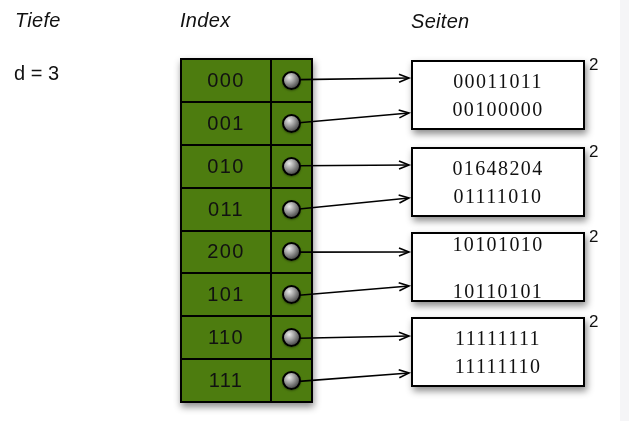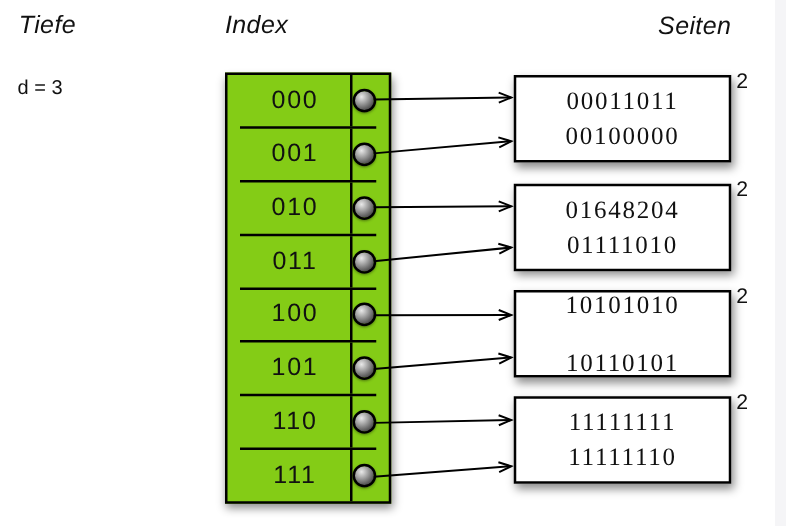--- a/index.html
+++ b/index.html
@@ -9,31 +9,30 @@
   }
   .edge-strip{
     position:absolute;top:0;right:0;width:9px;height:421px;background:#f5f5f7;
   }
   .hdr{
     position:absolute;top:9px;font-size:20px;font-style:italic;font-weight:500;
     letter-spacing:0.3px;white-space:nowrap;
   }
   .hdr-tiefe{left:15px;}
   .hdr-index{left:180px;width:133px;}
-  .hdr-seiten{left:411px;width:174px;text-align:right;top:10px;}
+  .hdr-seiten{left:411px;width:174px;text-align:left;top:10px;}
   .depth-value{
-    position:absolute;left:14px;top:62px;font-size:16px;white-space:nowrap;
+    position:absolute;left:14px;top:62px;font-size:20px;white-space:nowrap;
   }
   
   .index-table{
     position:absolute;left:180px;top:58px;width:133px;height:345px;
-    background:#84cc16;border:2px solid #000;box-sizing:border-box;
+    background:#4d7c0f;border:2px solid #000;box-sizing:border-box;
     display:flex;flex-direction:column;
     box-shadow:1px 4px 7px rgba(0,0,0,0.45);
-    align-items:center;
   }
   .index-row{flex:1;display:flex;border-bottom:2px solid #000;}
   .index-row:last-child{border-bottom:none;}
   .cell-label{
     flex:0 0 88px;border-right:2px solid #000;display:flex;align-items:center;justify-content:center;
     font-size:20px;letter-spacing:1.4px;
   }
   .cell-ptr{flex:1;display:flex;align-items:center;justify-content:center;}
   .dot{
     width:15px;height:15px;border-radius:50%;
@@ -95,21 +94,21 @@
           <span class="dot"></span>
         </div>
     </div>
     <div class="index-row">
       <div class="cell-label">011</div>
       <div class="cell-ptr">
           <span class="dot"></span>
         </div>
     </div>
     <div class="index-row">
-      <div class="cell-label">100</div>
+      <div class="cell-label">200</div>
       <div class="cell-ptr">
           <span class="dot"></span>
         </div>
     </div>
     <div class="index-row">
       <div class="cell-label">101</div>
       <div class="cell-ptr">
           <span class="dot"></span>
         </div>
     </div>

